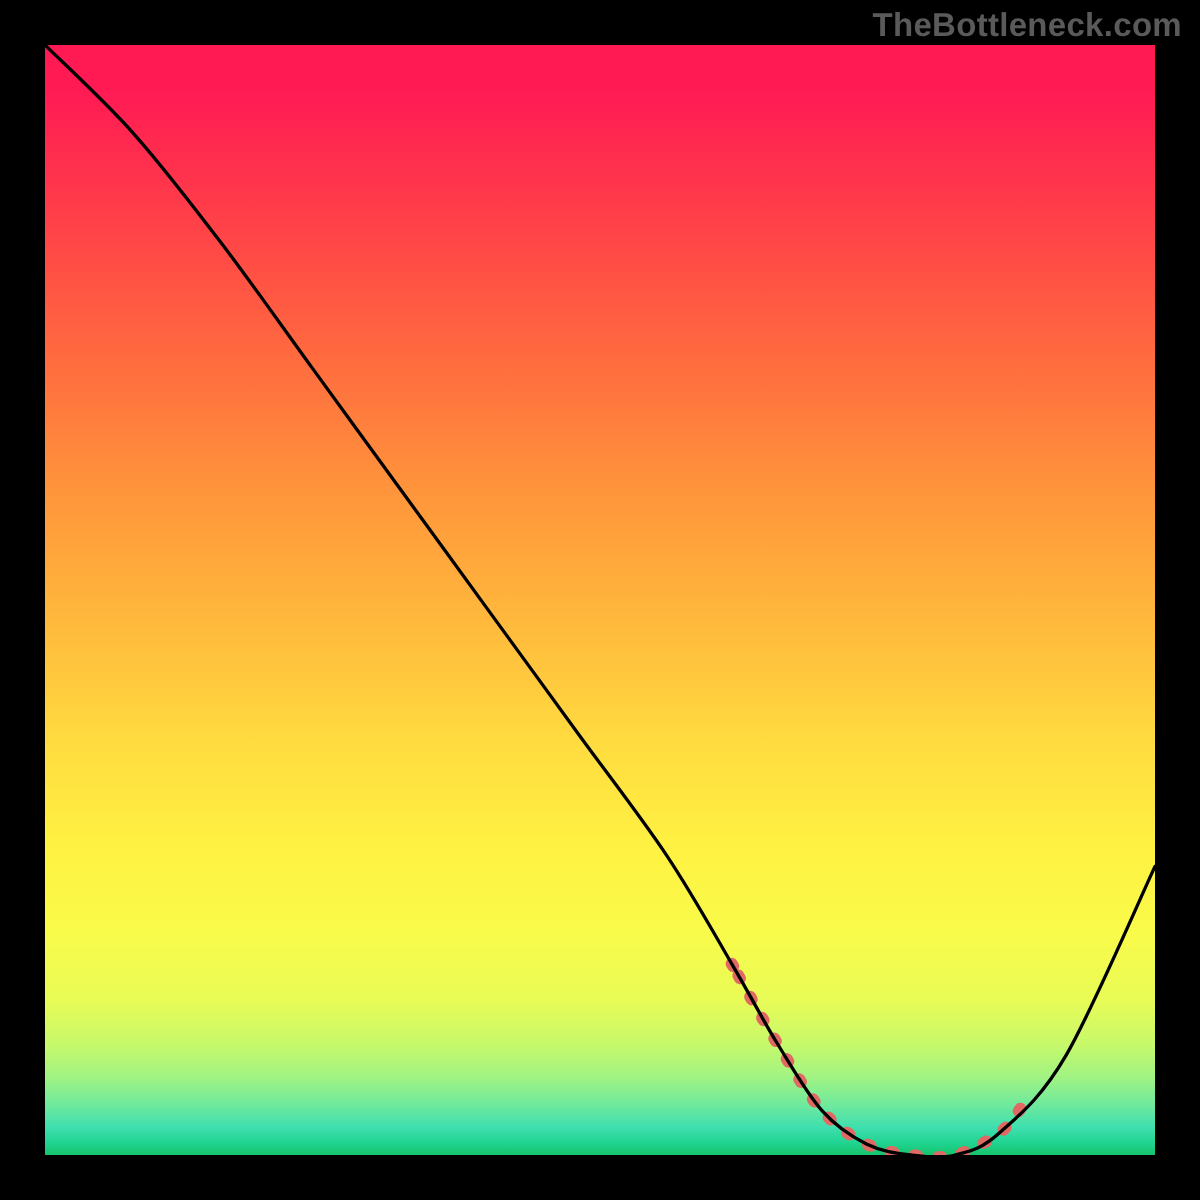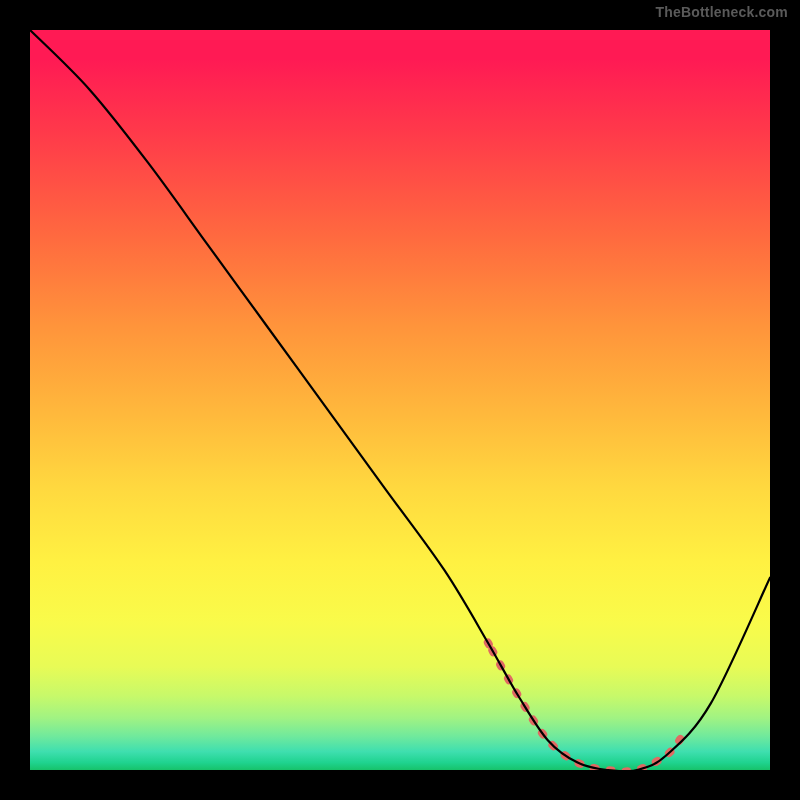--- a/index.html
+++ b/index.html
@@ -8,21 +8,21 @@
     position: relative;
     width: 800px;
     height: 800px;
     background: #000;
   }
   .watermark {
     position: absolute;
     top: 4px;
     right: 12px;
     font-family: Arial, Helvetica, sans-serif;
-    font-size: 14px;
+    font-size: 22px;
     font-weight: 600;
     color: #5a5a5a;
     letter-spacing: 0.2px;
   }
   .plot {
     position: absolute;
     left: 30px;
     top: 30px;
     width: 740px;
     height: 740px;

